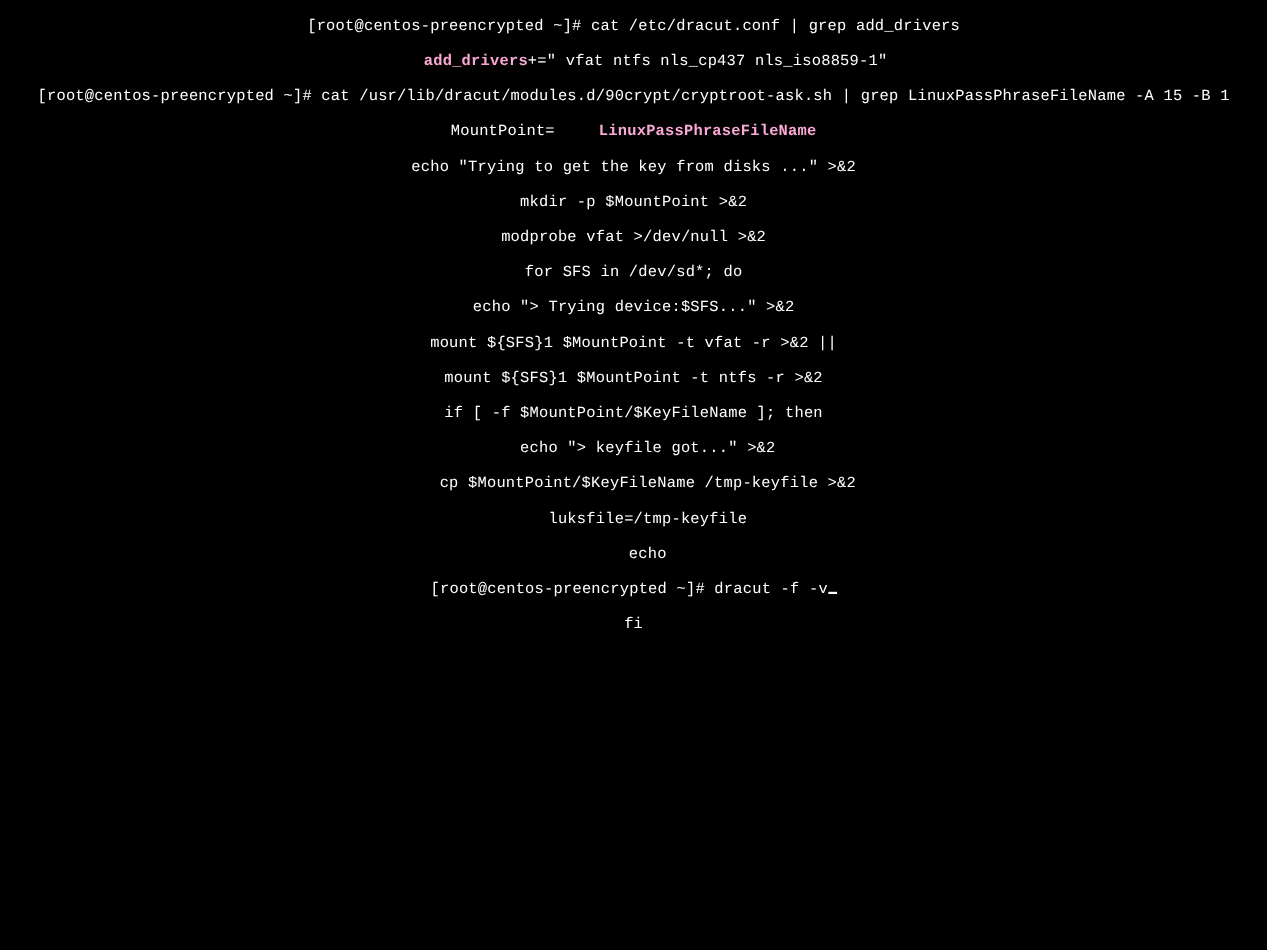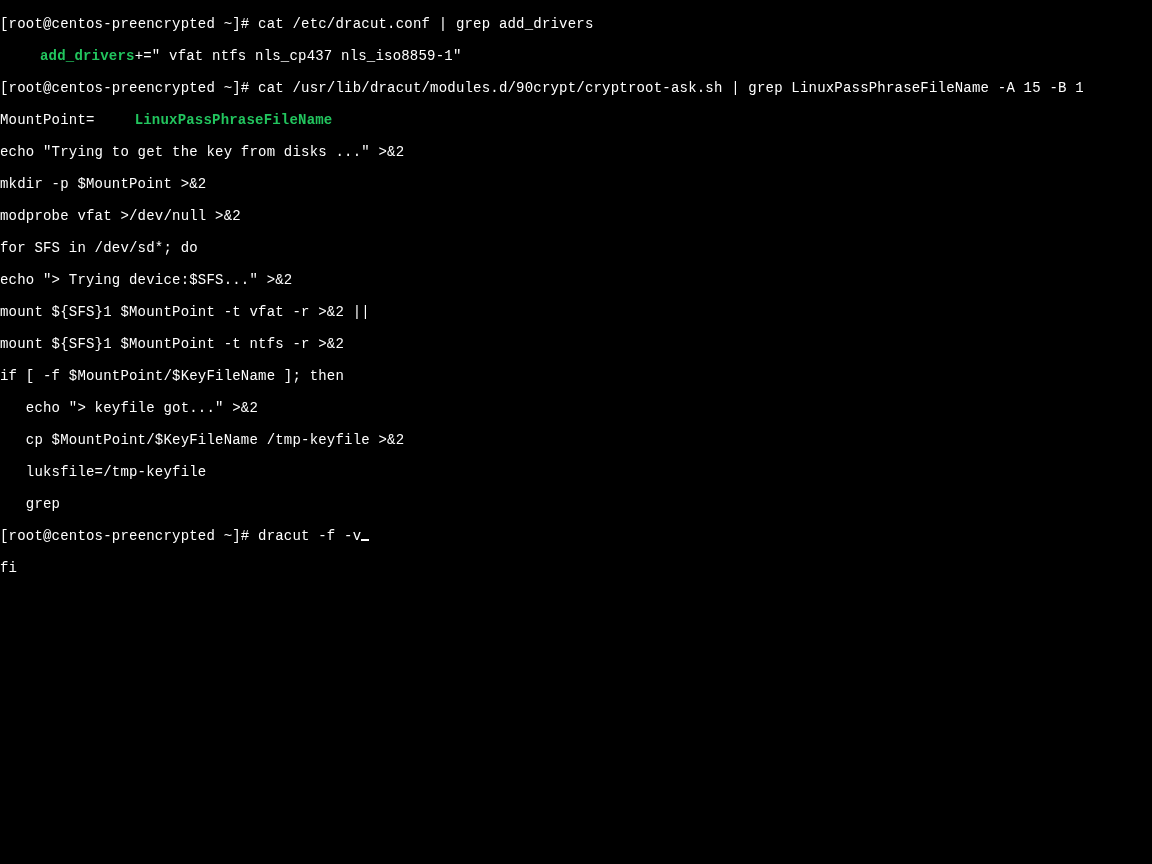--- a/index.html
+++ b/index.html
@@ -16,23 +16,23 @@
     background: #000000;
     font-family: "Courier New", "Lucida Console", monospace;
     font-size: 14px;
     line-height: 16px;
     color: #ffffff;
     letter-spacing: 0.2px;
     white-space: pre;
     padding: 0;
     box-sizing: border-box;
   }
-  .line { white-space: pre; }
+  .line { white-space: pre; text-align: center; }
   .cmd { color: #ffffff; }
-  .hl { color: #22c55e; font-weight: bold; padding-left: 40px; }
+  .hl { color: #f9a8d4; font-weight: bold; padding-left: 40px; }
   .cursor {
     display: inline-block;
     width: 8px;
     height: 2px;
     background: #ffffff;
     vertical-align: -1px;
     margin-left: 0px;
   }
 </style>
 </head>
@@ -47,16 +47,16 @@
 <div class="line">mkdir -p $MountPoint &gt;&amp;2</div>
 <div class="line">modprobe vfat &gt;/dev/null &gt;&amp;2</div>
 <div class="line">for SFS in /dev/sd*; do</div>
 <div class="line">echo "&gt; Trying device:$SFS..." &gt;&amp;2</div>
 <div class="line">mount ${SFS}1 $MountPoint -t vfat -r &gt;&amp;2 ||</div>
 <div class="line">mount ${SFS}1 $MountPoint -t ntfs -r &gt;&amp;2</div>
 <div class="line">if [ -f $MountPoint/$KeyFileName ]; then</div>
 <div class="line">   echo "&gt; keyfile got..." &gt;&amp;2</div>
 <div class="line">   cp $MountPoint/$KeyFileName /tmp-keyfile &gt;&amp;2</div>
 <div class="line">   luksfile=/tmp-keyfile</div>
-<div class="line">   grep</div>
+<div class="line">   echo</div>
 <div class="line"><span>[</span><span>root@centos-preencrypted</span><span> ~]# </span><span class="cmd">dracut -f -v</span><span class="cursor"></span></div>
 <div class="line">fi</div>
 </div>
 
 </body></html>

